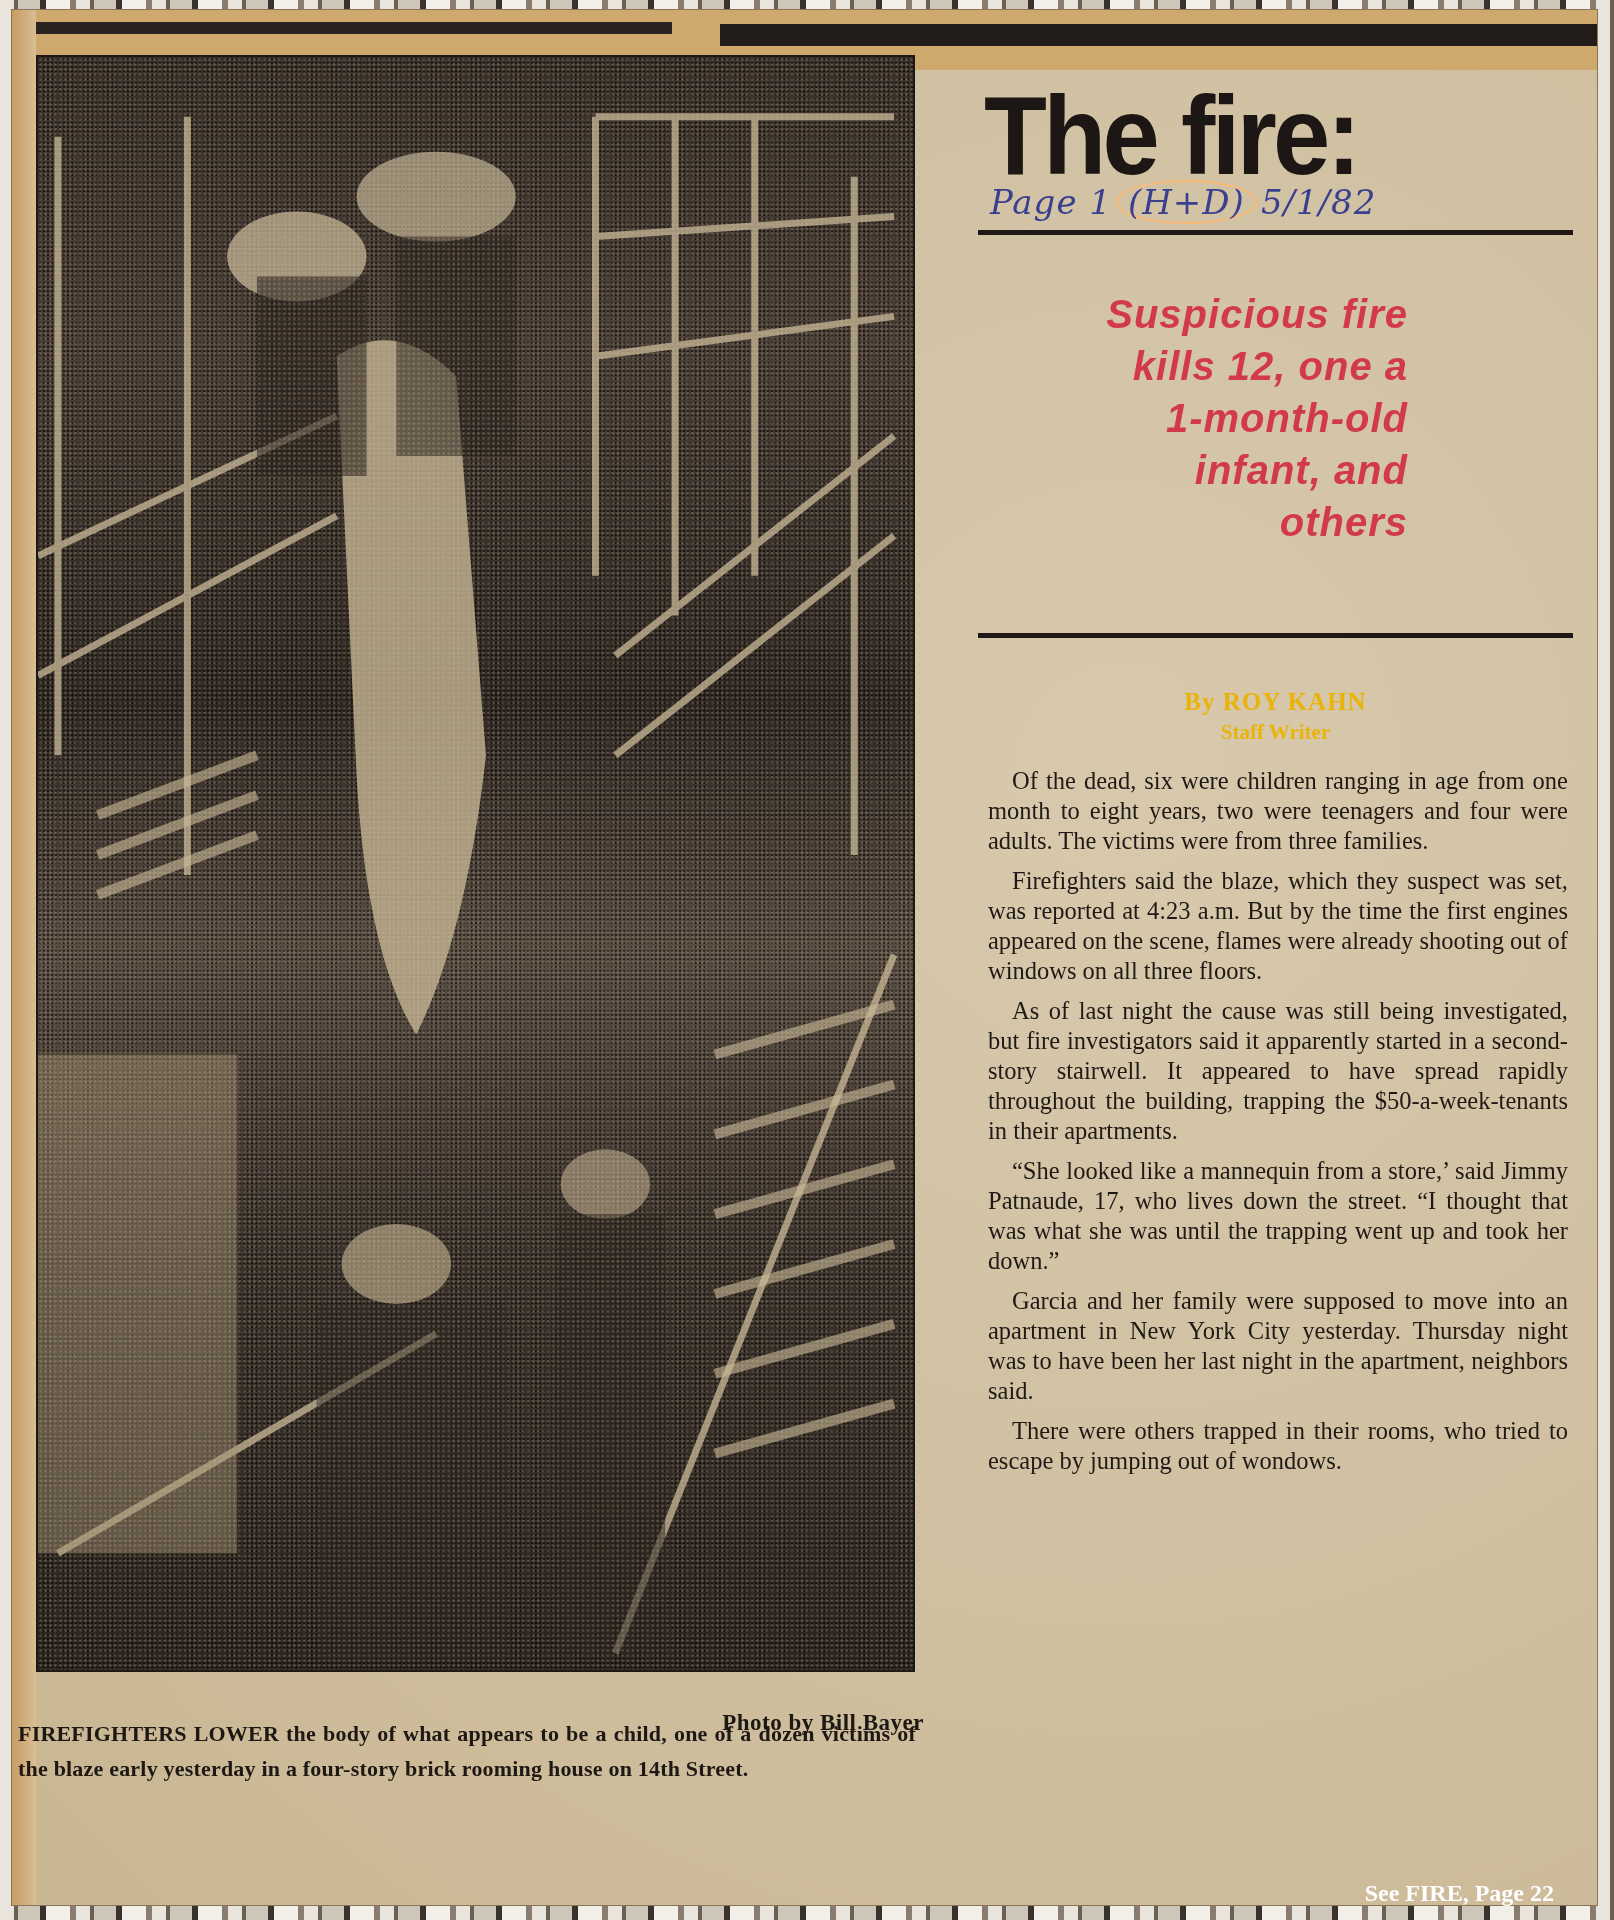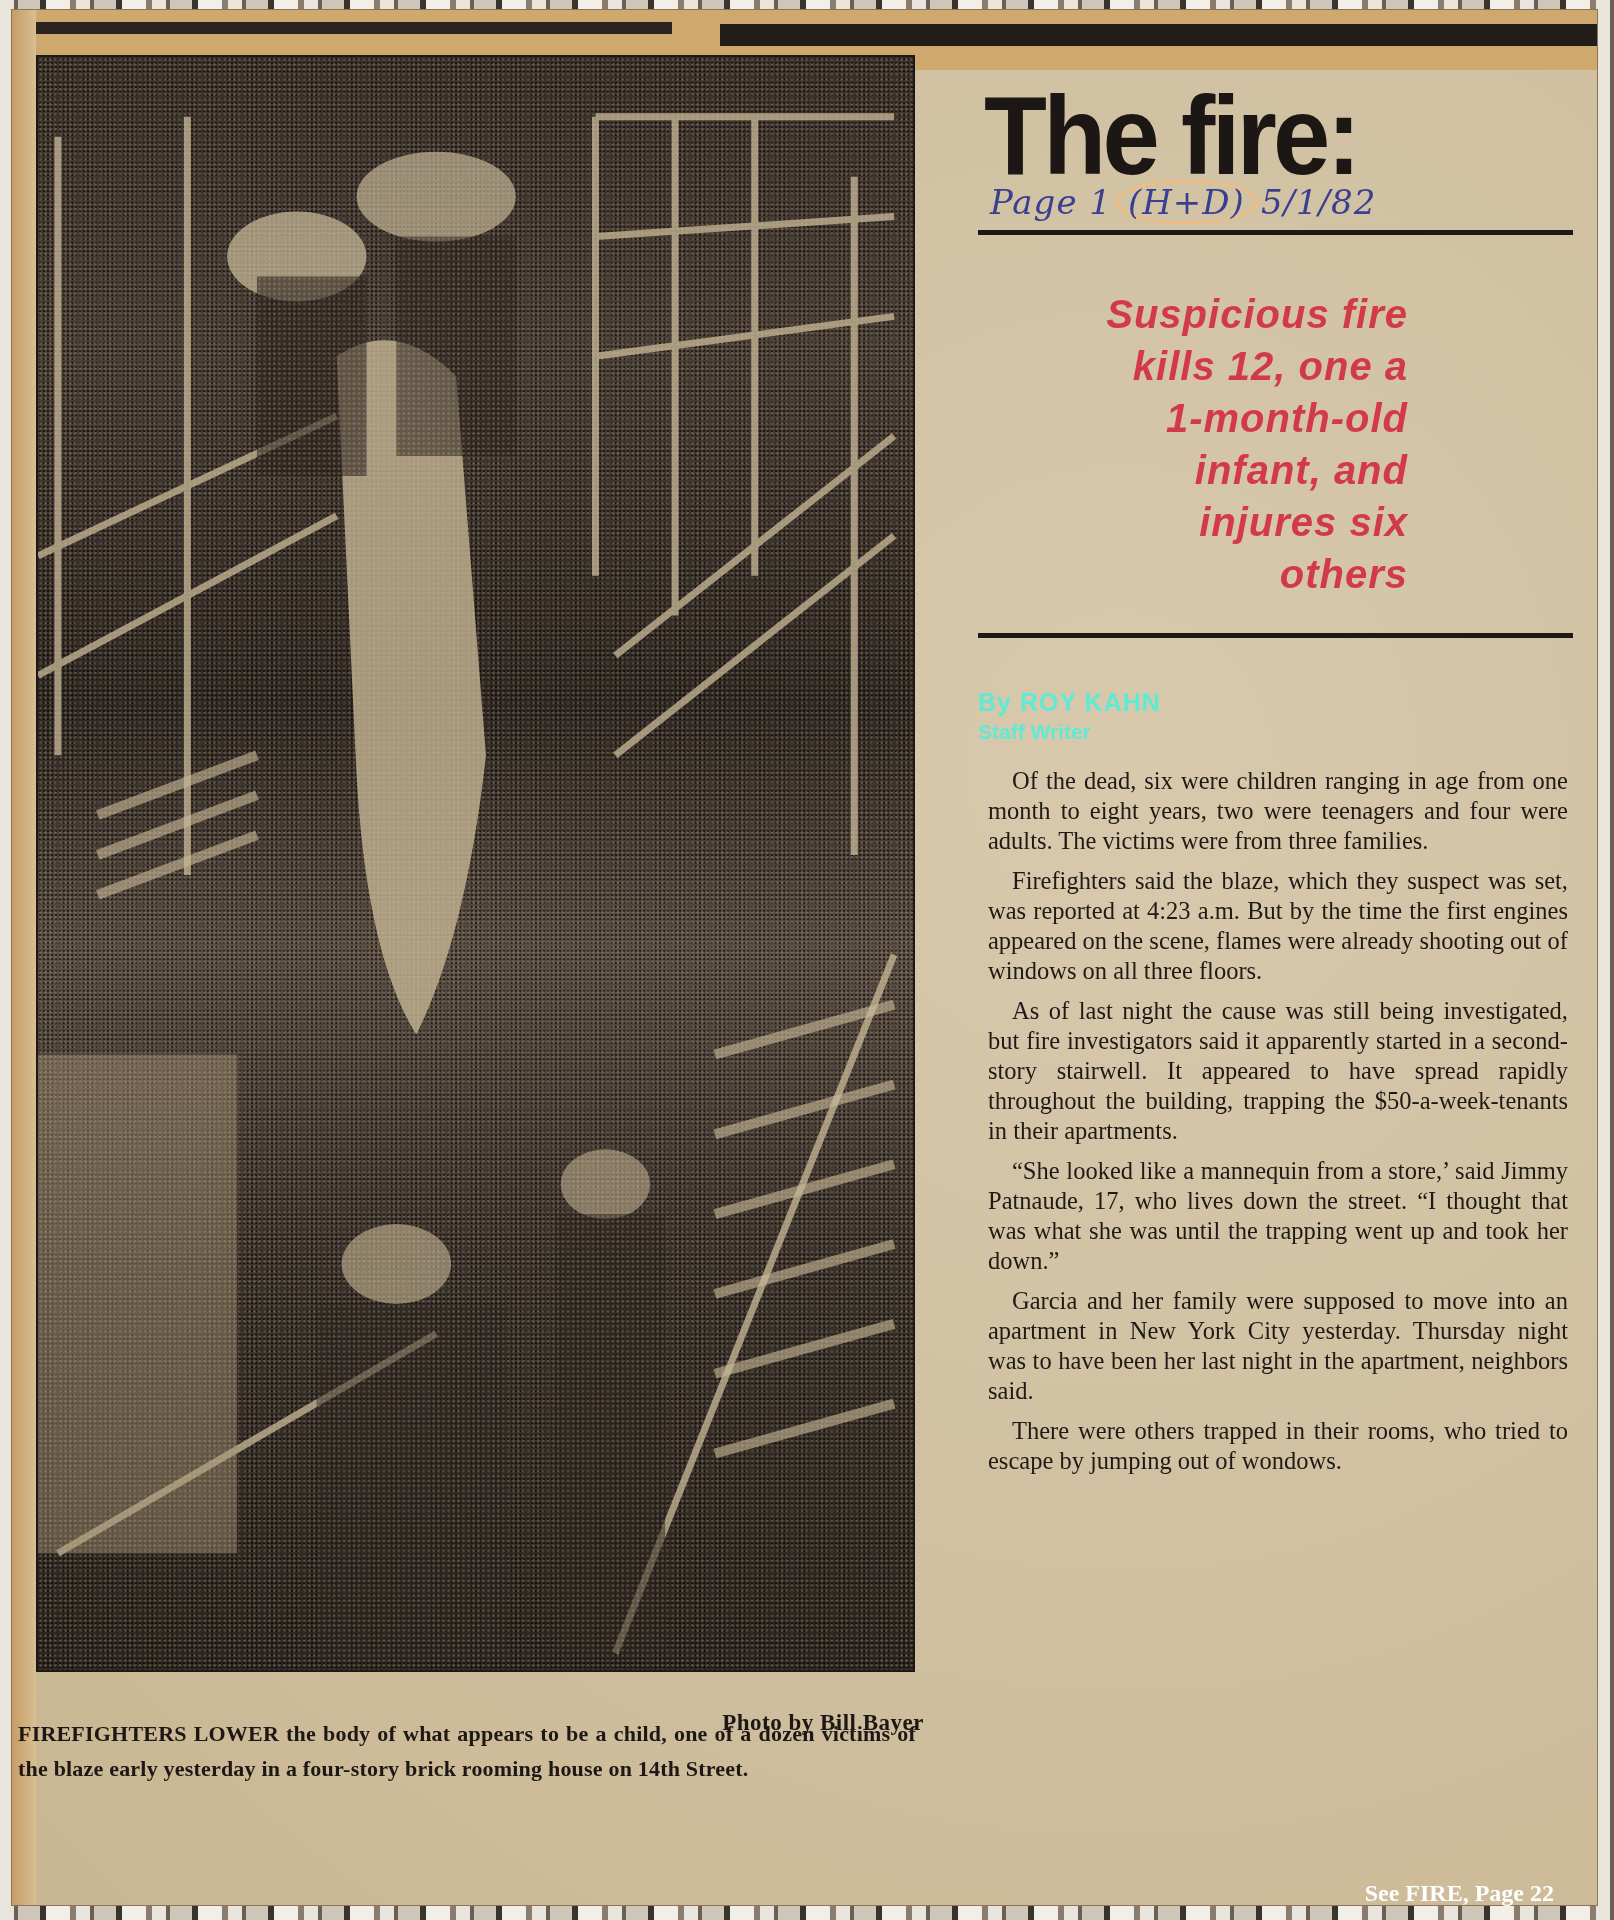--- a/index.html
+++ b/index.html
@@ -82,22 +82,22 @@
   .rule.r2 { top:633px; }
 
   .deck {
     position:absolute; left:1000px; top:288px; width:408px;
     text-align:right;
     font-family:"Liberation Sans", sans-serif; font-weight:bold; font-style:italic;
     font-size:40px; line-height:52px; color:#d23a4a; letter-spacing:1px;
   }
 
   .byline {
-    position:absolute; left:978px; top:686px; width:595px; 
-    font-family:Liberation Sans, sans-serif; font-weight:bold; color:#5eead4;
+    position:absolute; left:978px; top:686px; width:595px; text-align:center;
+    font-family:Liberation Serif, serif; font-weight:bold; color:#eab308;
   }
   .byline .name { font-size:25px; letter-spacing:1px; display:block; line-height:32px; }
   .byline .role { font-size:21px; display:block; line-height:28px; }
 
   .body-col {
     position:absolute; left:988px; top:766px; width:580px;
     font-family:"Liberation Serif", serif; font-size:24.5px; line-height:30px; color:#1f1a16;
     text-align:justify;
   }
   .body-col p { margin:0 0 10px 0; text-indent:24px; }
@@ -186,21 +186,20 @@
 <div class="handwritten-note">
   <span>Page 1</span><span class="circled">(H+D)</span><span>5/1/82</span>
 </div>
 <div class="rule r1"></div>
 
 <div class="deck">
   <div>Suspicious fire</div>
   <div>kills 12, one a</div>
   <div>1-month-old</div>
   <div>infant, and</div>
-  <div>injures six</div>
   <div>others</div>
 </div>
 <div class="rule r2"></div>
 
 <div class="byline">
   <span class="name">By ROY KAHN</span>
   <span class="role">Staff Writer</span>
 </div>
 
 <div class="body-col">

